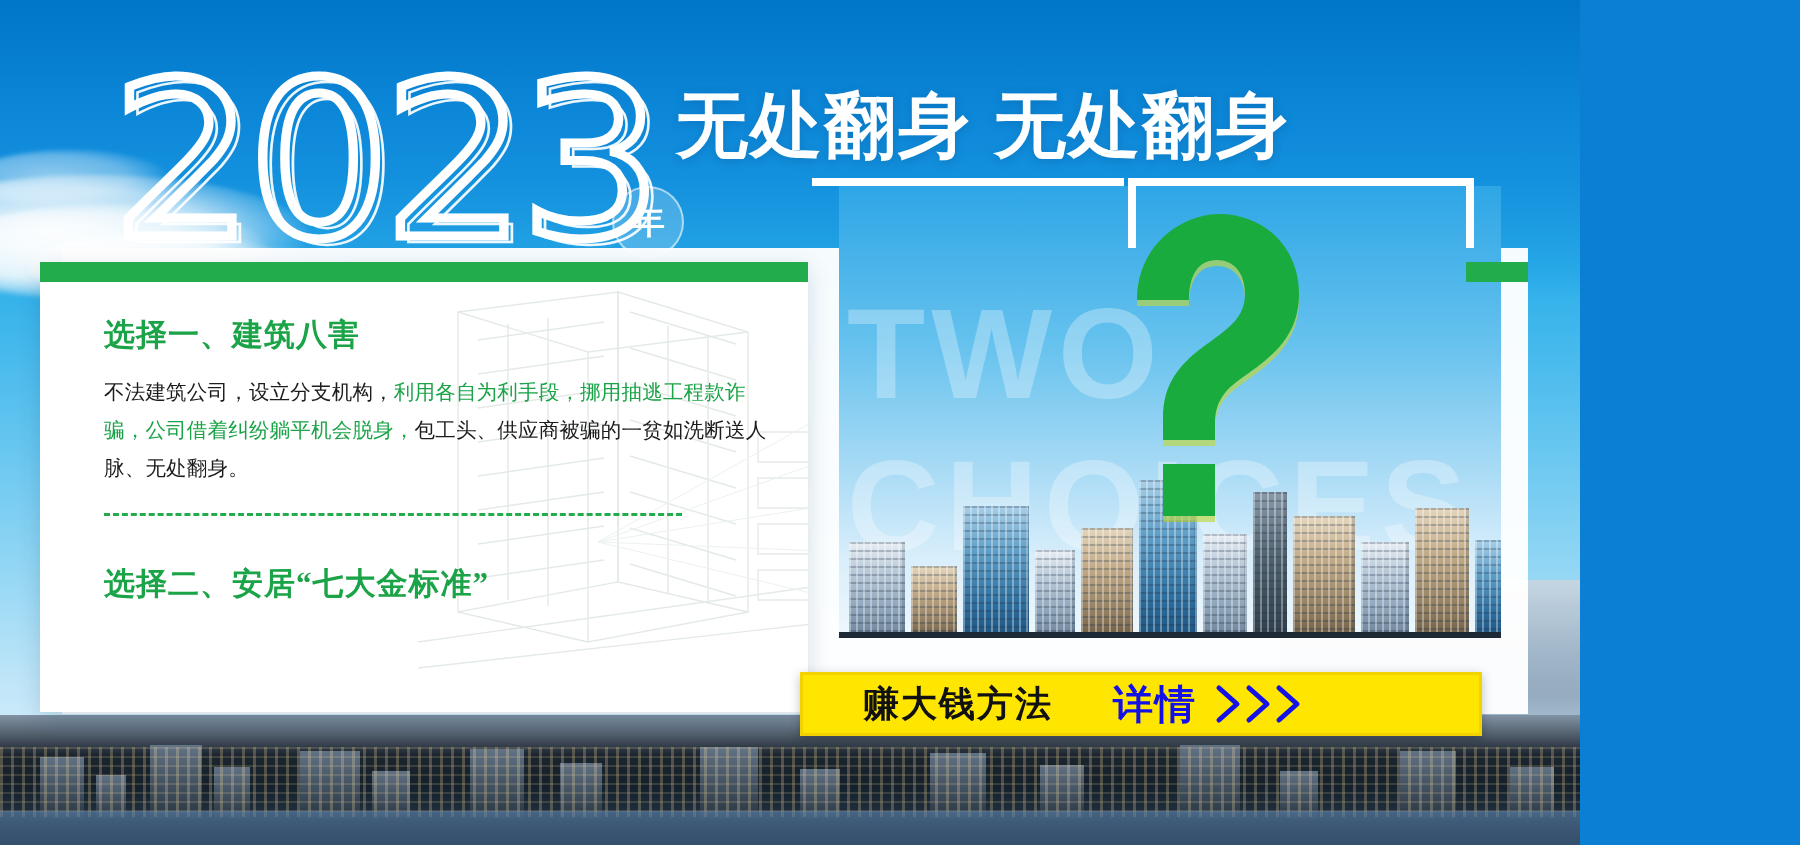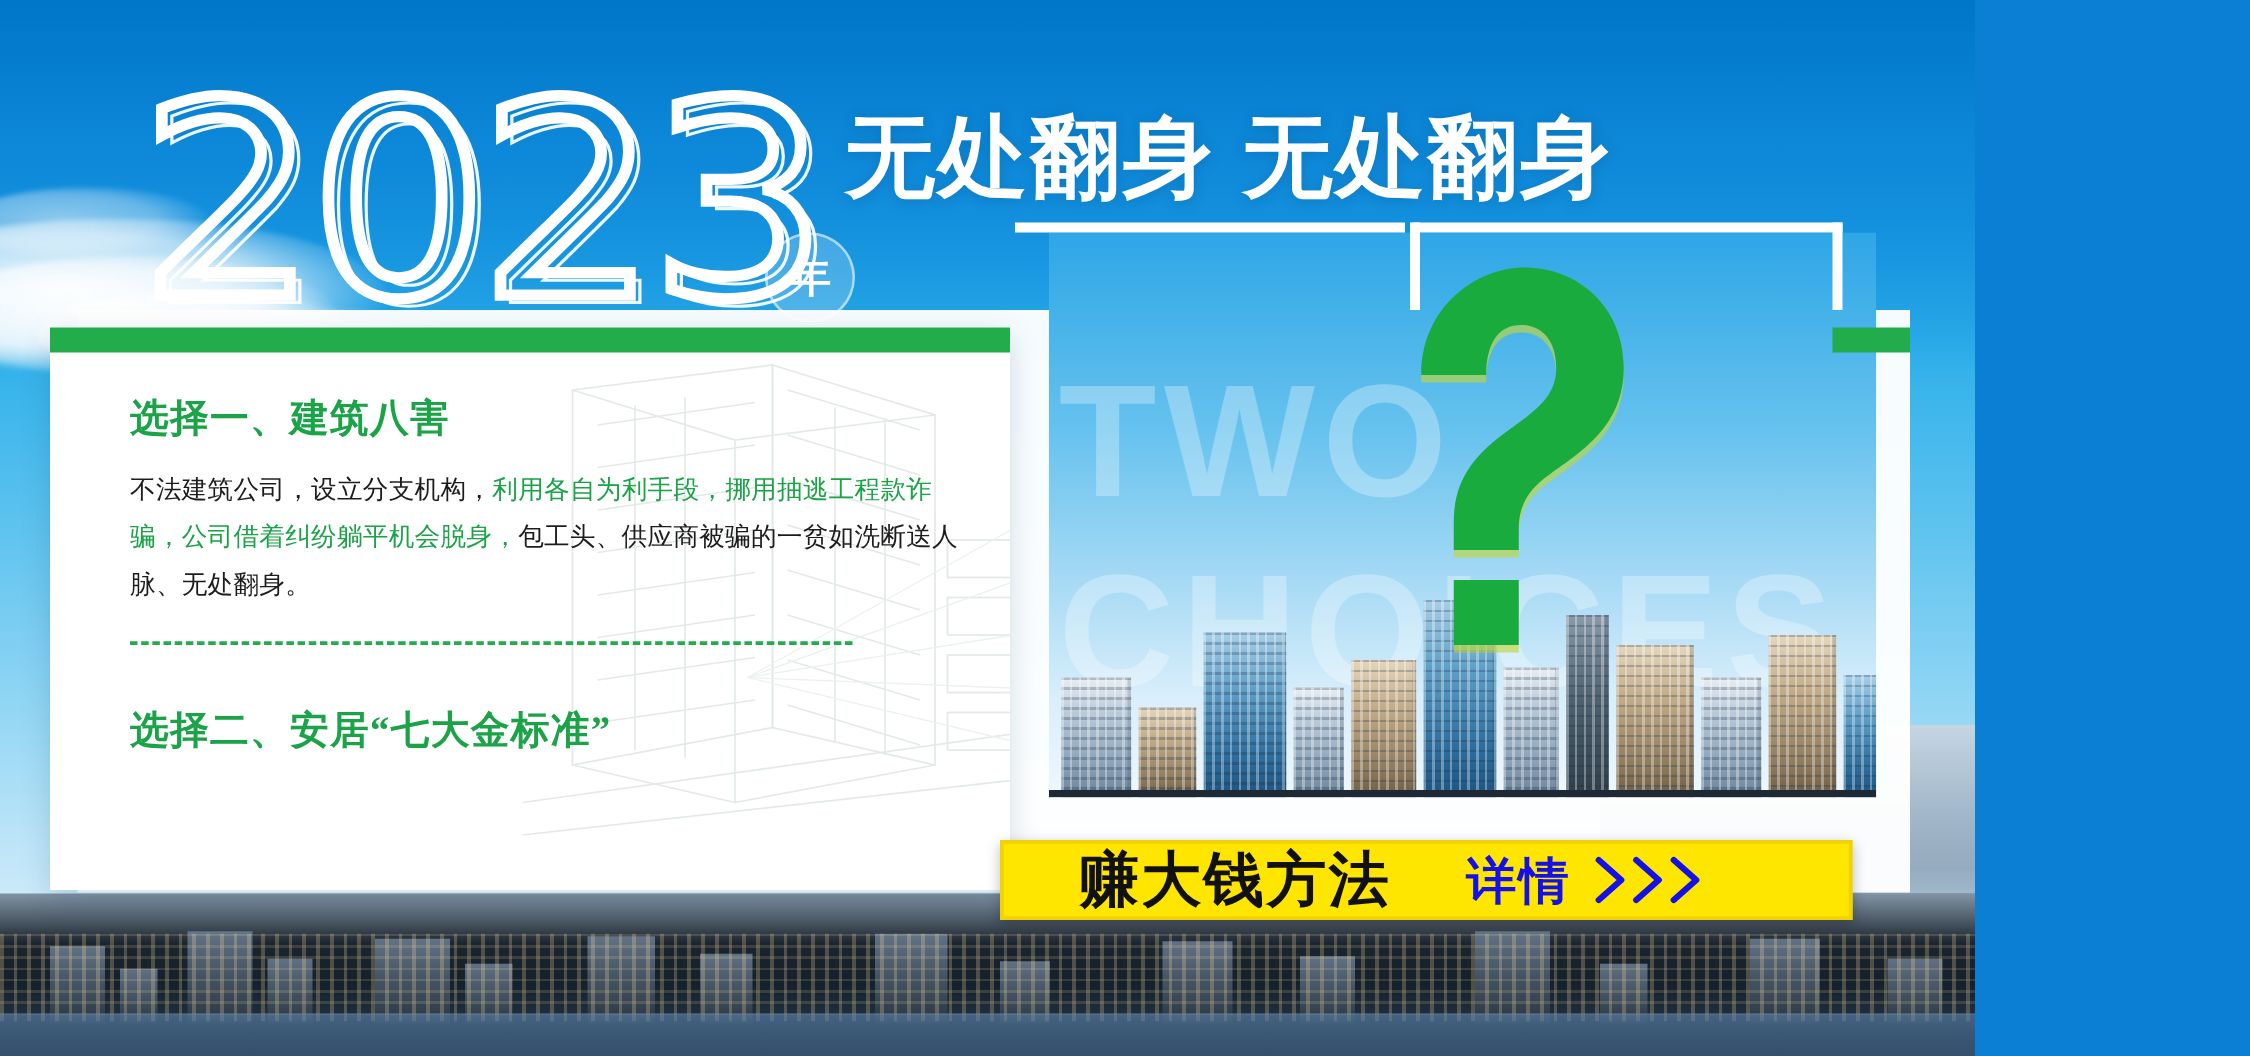--- a/index.html
+++ b/index.html
@@ -194,21 +194,21 @@
 
   
   .cta {
     position:absolute; left:800px; top:672px; width:682px; height:64px;
     background:#ffe600; z-index:9;
     border:3px solid #f2d200;
     display:flex; align-items:center;
     box-shadow:0 3px 10px rgba(0,0,0,.25);
   }
   .cta .c-main {
-    margin-left:60px; font-size:48px; font-weight:700; color:#111111;
+    margin-left:60px; font-size:36px; font-weight:700; color:#111111;
     letter-spacing:2px; white-space:nowrap;
   }
   .cta .c-link {
     margin-left:60px; font-size:40px; font-weight:700; color:#1410e8;
     letter-spacing:2px; white-space:nowrap;
   }
   .cta .c-arrows {
     margin-left:18px; display:flex; align-items:center; gap:2px;
   }
   .cta .c-arrows svg { display:block; }

